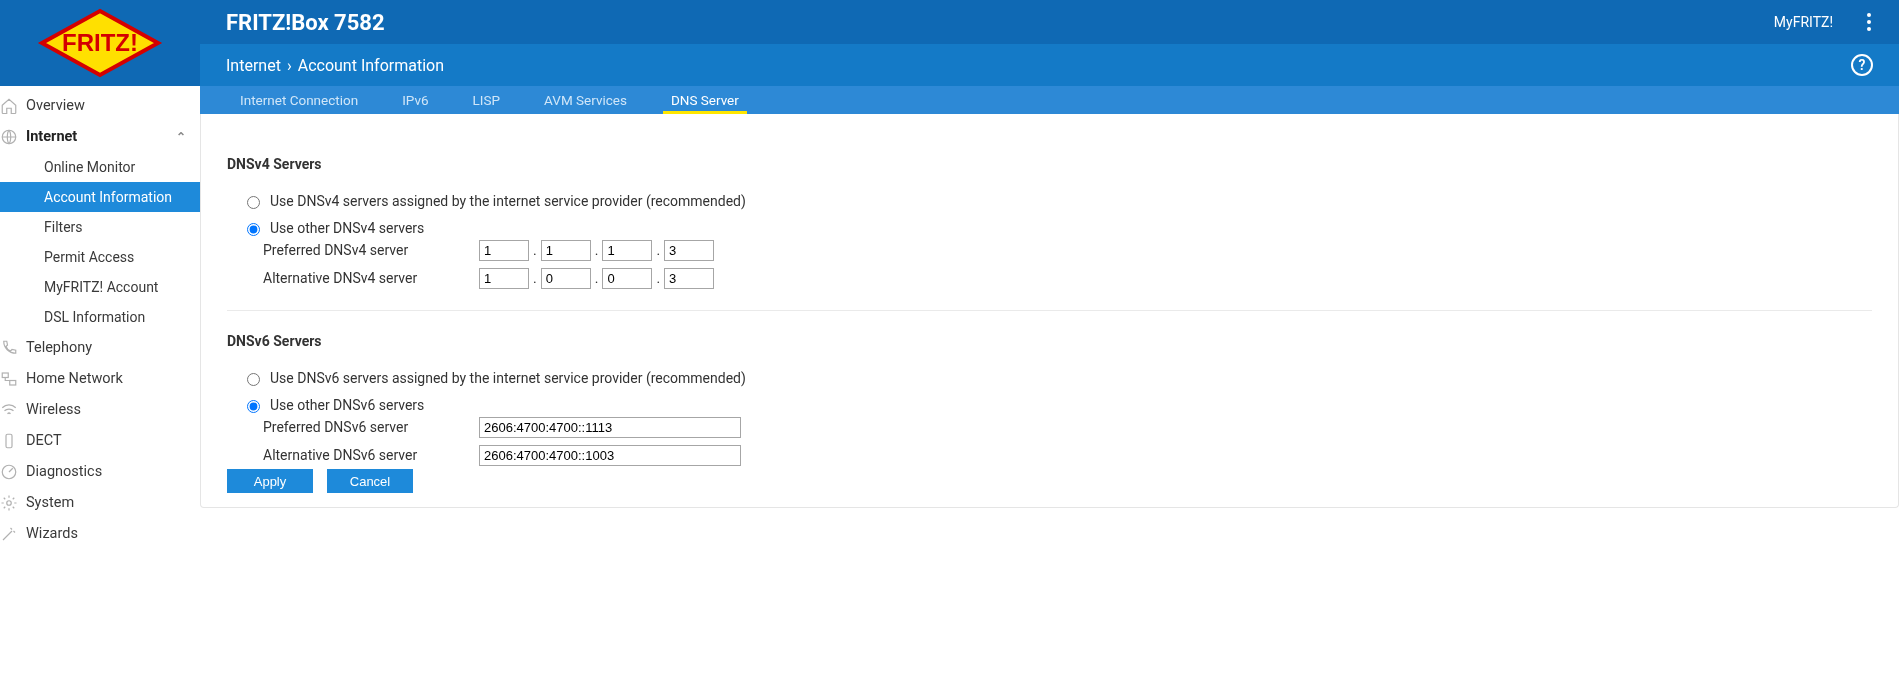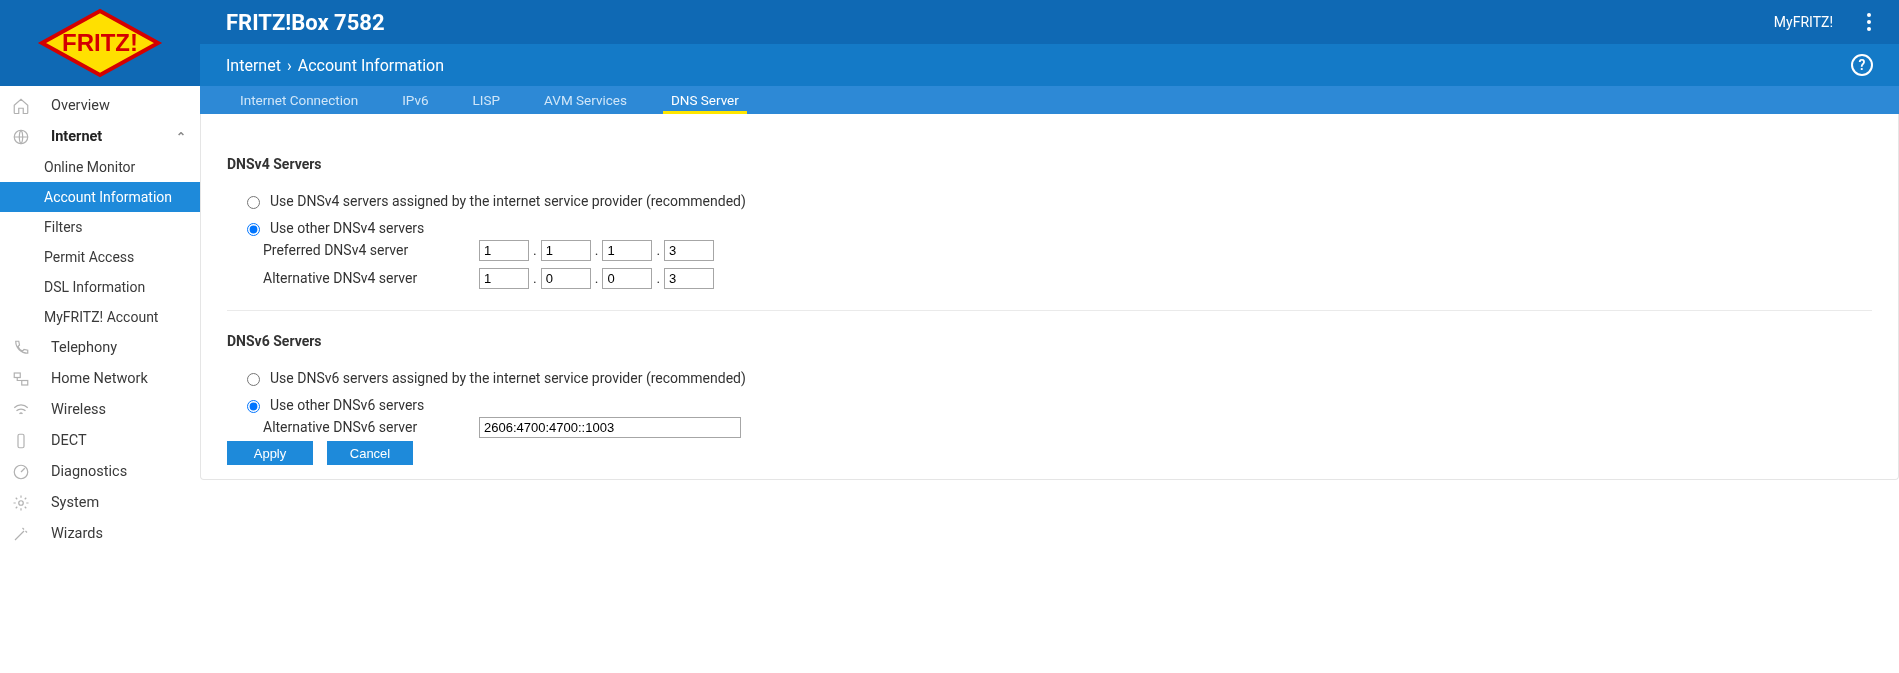--- a/index.html
+++ b/index.html
@@ -108,25 +108,24 @@
   }
   
   .sidebar {
     background:#fff;
     border-right:0;
     padding-top:4px;
   }
   .nav-item{
     display:flex;align-items:center;
     height:31px;
-    padding-left:12px;
+    padding-left:0;
     color:#3a3a3a;
     font-size:14.5px;
     cursor:pointer;
-    gap:13px;
   }
   .nav-item .icon{
     width:18px;height:18px;
     margin-right:8px;
     color:#acacac;
     display:flex;align-items:center;justify-content:center;
   }
   .nav-item.expanded {font-weight:700;color:#222;}
   .nav-item .chev{
     margin-left:auto;
@@ -245,22 +244,22 @@
               <path d="M3 12h18M12 3c3 3 3 15 0 18M12 3c-3 3-3 15 0 18"></path>
             </svg>
           </span>
           <span>Internet</span>
           <span class="chev">⌃</span>
         </div>
         <div class="sub-item">Online Monitor</div>
         <div class="sub-item active">Account Information</div>
         <div class="sub-item">Filters</div>
         <div class="sub-item">Permit Access</div>
+        <div class="sub-item">MyFRITZ! Account</div>
         <div class="sub-item">DSL Information</div>
-        <div class="sub-item">MyFRITZ! Account</div>
         <div class="nav-item">
           <span class="icon">
             <svg width="18" height="18" viewBox="0 0 24 24">
               <path d="M5 3c0 9 7 16 16 16l0-4-5-1-2 2c-3-1-5-3-6-6l2-2-1-5z"></path>
             </svg>
           </span>
           <span>Telephony</span>
         </div>
         <div class="nav-item">
           <span class="icon">
@@ -385,20 +384,24 @@
       <div class="section-title">DNSv6 Servers</div>
       <label class="radio-row">
         <input type="radio" name="v6" style="">
         <span>Use DNSv6 servers assigned by the internet service provider (recommended)</span>
       </label>
       <label class="radio-row">
         <input type="radio" name="v6" checked="" style="">
         <span>Use other DNSv6 servers</span>
       </label>
       <div class="field-row">
+        <span class="field-label">Preferred DNSv6 server</span>
+        <input class="ipv6-input" value="2606:4700:4700::1113" style="">
+      </div>
+      <div class="field-row">
         <span class="field-label">Alternative DNSv6 server</span>
         <input class="ipv6-input" value="2606:4700:4700::1003" style="">
       </div>
 
       <div class="button-bar">
         <button class="btn">Apply</button>
         <button class="btn">Cancel</button>
       </div>
     </div>
   </div>

